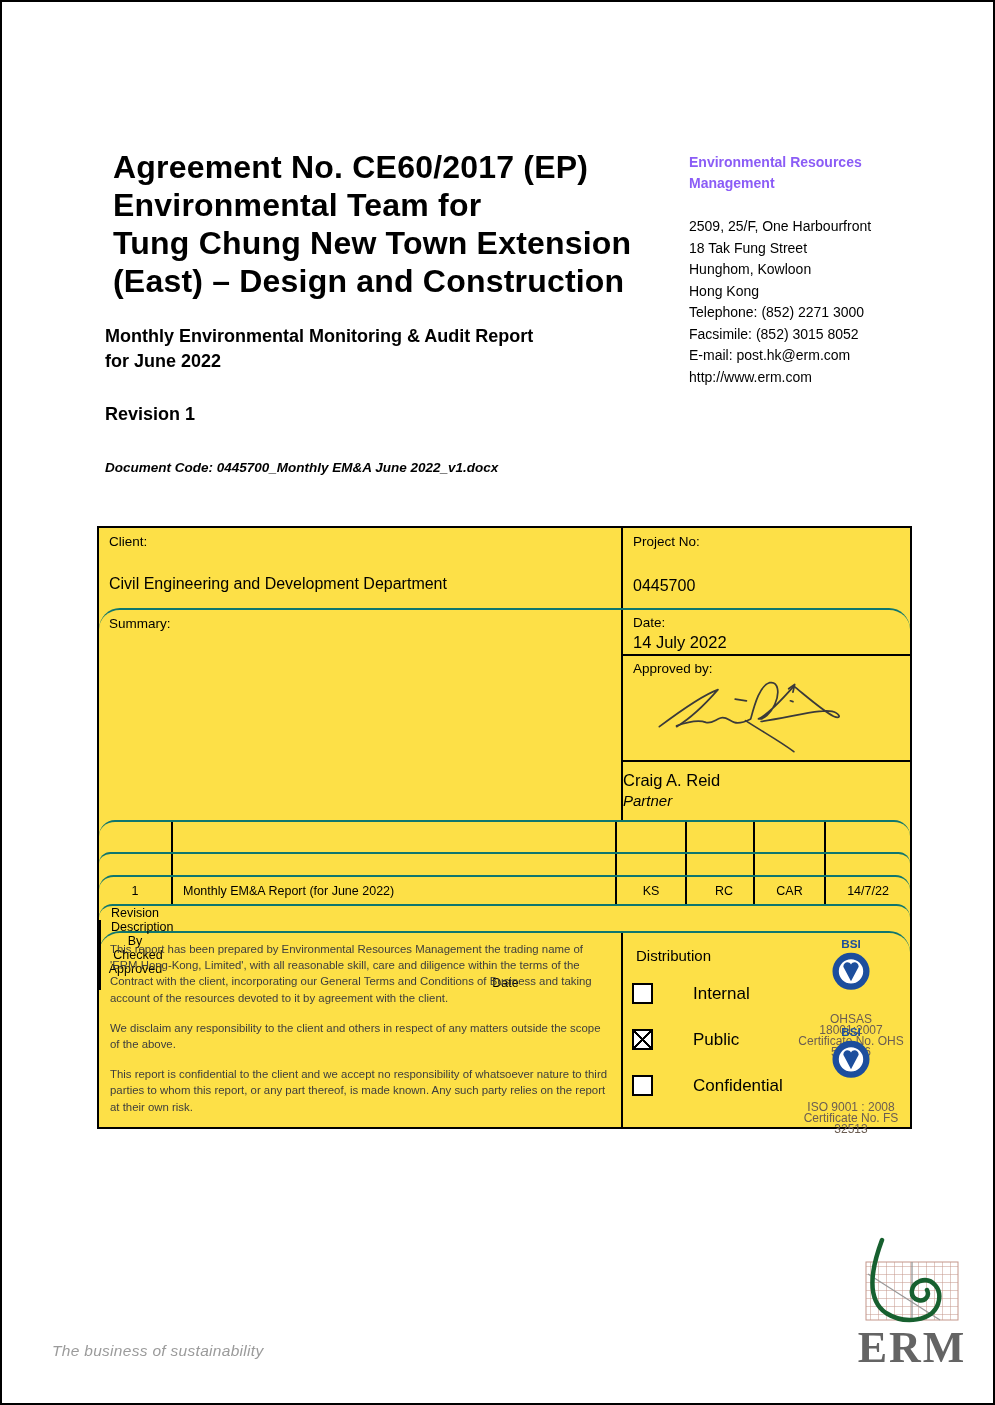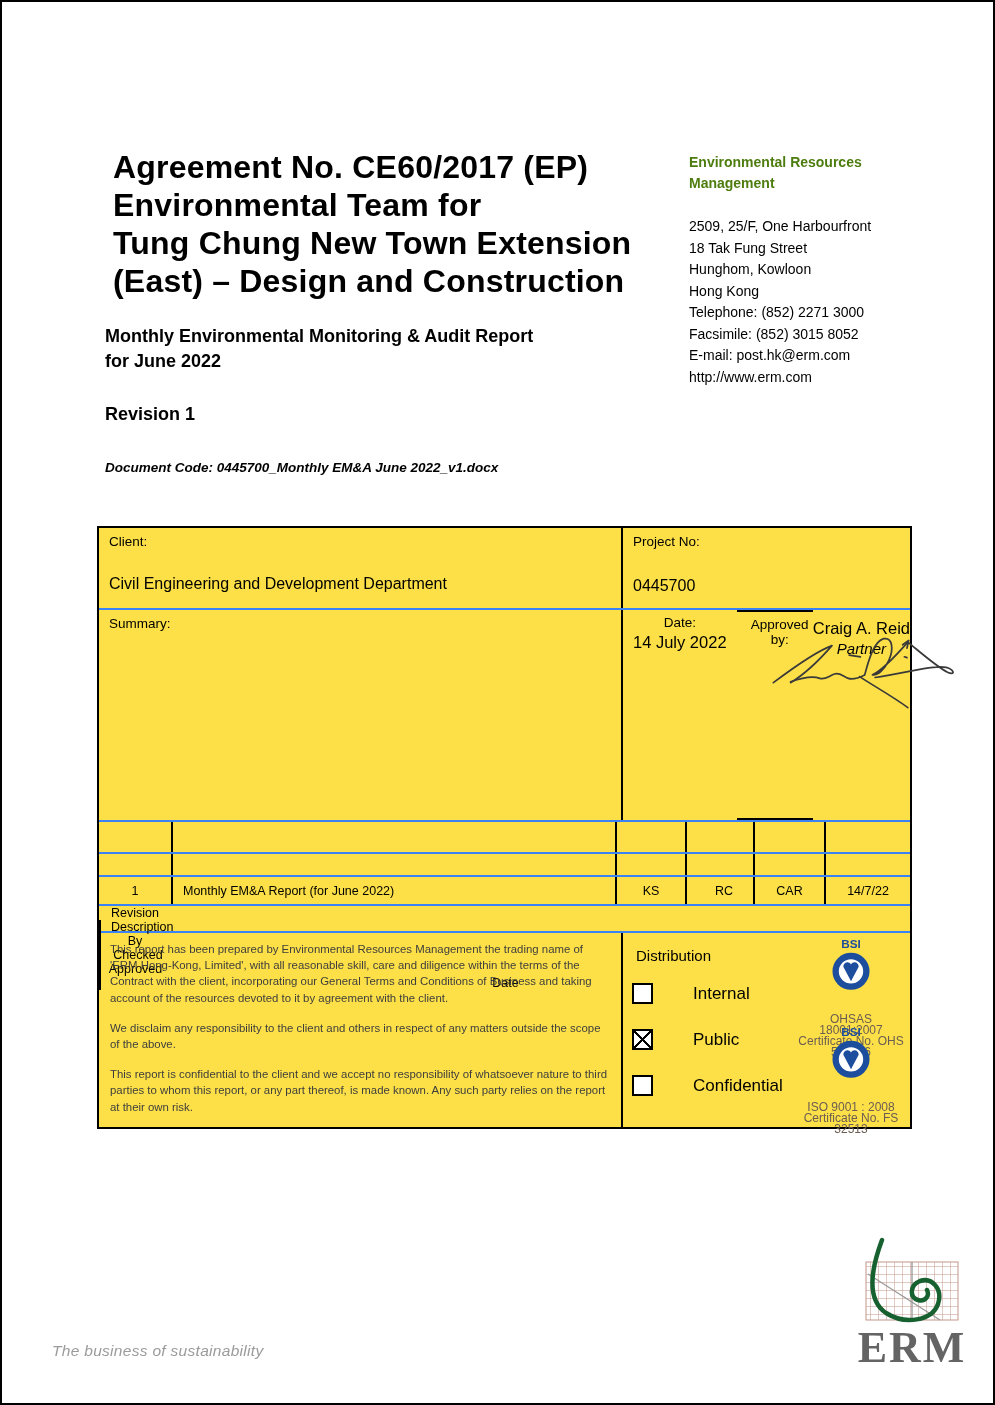--- a/index.html
+++ b/index.html
@@ -20,38 +20,38 @@
 
   
   .company-block { position:absolute; left:687px; top:150px; width:260px; }
   .company-name-line { font-size:14px; font-weight:bold; line-height:21px; }
   .company-address { margin-top:22px; }
   .company-address-line { font-size:14px; line-height:21.5px; }
 
   
   .tbl { position:absolute; left:95px; top:524px; width:815px; border:2px solid #000; background:#fde047; }
   .trow { display:flex; }
-  .trow + .trow { border-top:2px solid #3b82f6; }
+  .trow + .trow { border-top:2px solid #0f766e;border-radius:21px; }
   .tcell { position:relative; }
   .tcell + .tcell { border-left:2px solid #000; }
   .cell-label { font-size:13.5px; }
   .pad { padding:6px 10px; }
 
   .row-client { height:80px; }
   .row-summary { height:212px; }
   .c-left { width:522px; }
   .c-right { flex:1; }
 
   .client-value { font-size:16px; margin-top:26px; }
   .project-value { font-size:16px; margin-top:28px; }
 
   .summary-text { margin-top:56px; font-size:15.5px; line-height:22px; width:478px; }
   .summary-text .it { font-style:italic; }
 
-  .right-stack { display:flex; flex-direction:row; height:100%;text-align:center; }
+  .right-stack { display:flex; flex-direction:column; height:100%; }
   .date-cell { height:44px; padding:5px 10px; }
   .date-value { font-size:16.5px; margin-top:3px; }
   .approved-cell { flex:1; border-top:2px solid #000; border-bottom:2px solid #000;padding-left:8px; }
   .approved-label { position:absolute; top:5px; left:10px; font-size:13.5px; }
   .signature { position:absolute; left:26px; top:8px; }
   .name-cell { height:58px; padding:9px 0; }
   .approver-name { font-size:16.5px; }
   .approver-title { font-size:15px; font-style:italic; margin-top:2px; }
 
   .row-empty1 { height:32px; }
@@ -107,21 +107,21 @@
     <div class="title-line">(East) – Design and Construction</div>
   </div>
   <div class="subtitle-block">
     <div class="subtitle-line">Monthly Environmental Monitoring &amp; Audit Report</div>
     <div class="subtitle-line">for June 2022</div>
   </div>
   <div class="revision-heading">Revision 1</div>
   <div class="doc-code">Document Code: 0445700_Monthly EM&amp;A June 2022_v1.docx</div>
 
   <div class="company-block">
-    <div style="color:#4d7c0f;">
+    <div style="color:#8b5cf6;">
       <div class="company-name-line">Environmental Resources</div>
       <div class="company-name-line">Management</div>
     </div>
     <div class="company-address">
       <div class="company-address-line">2509, 25/F, One Harbourfront</div>
       <div class="company-address-line">18 Tak Fung Street</div>
       <div class="company-address-line">Hunghom, Kowloon</div>
       <div class="company-address-line">Hong Kong</div>
       <div class="company-address-line">Telephone: (852) 2271 3000</div>
       <div class="company-address-line">Facsimile: (852) 3015 8052</div>

